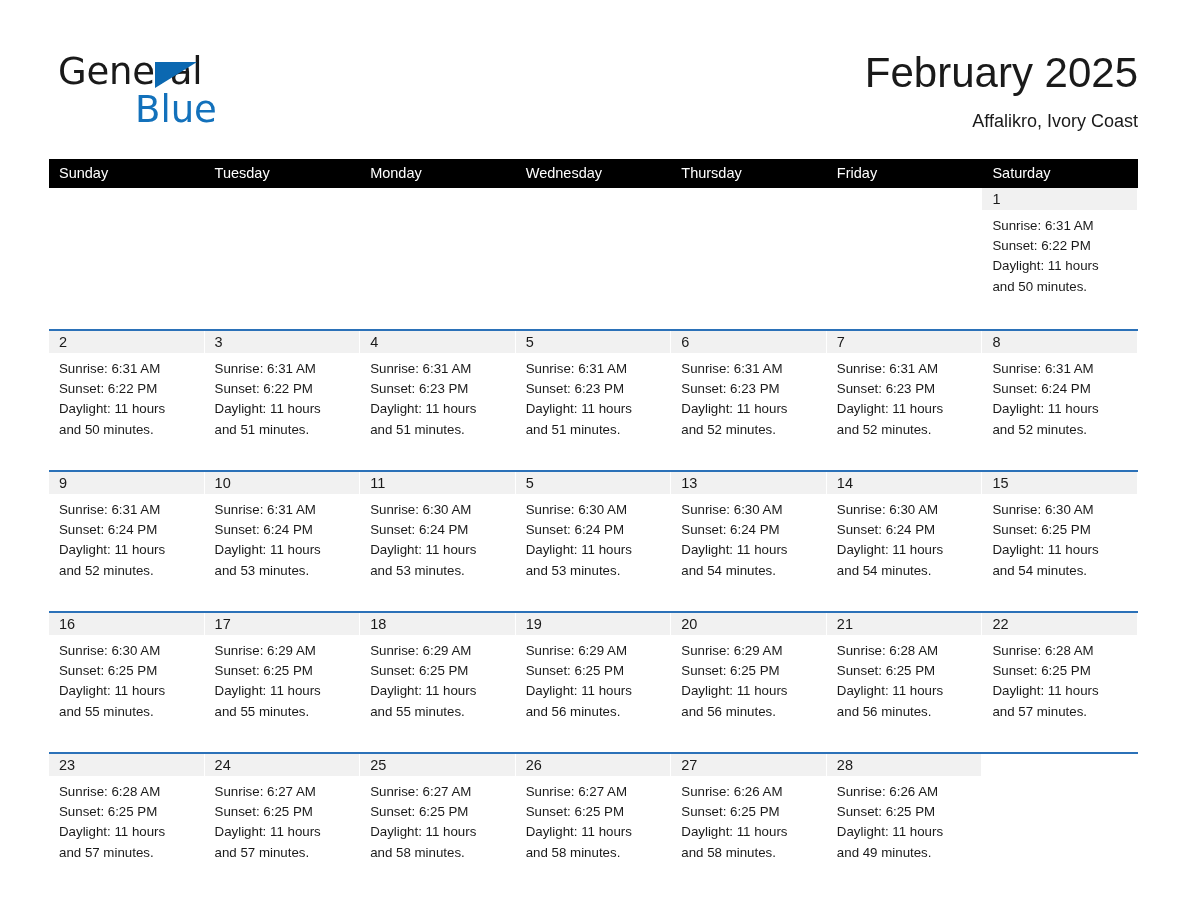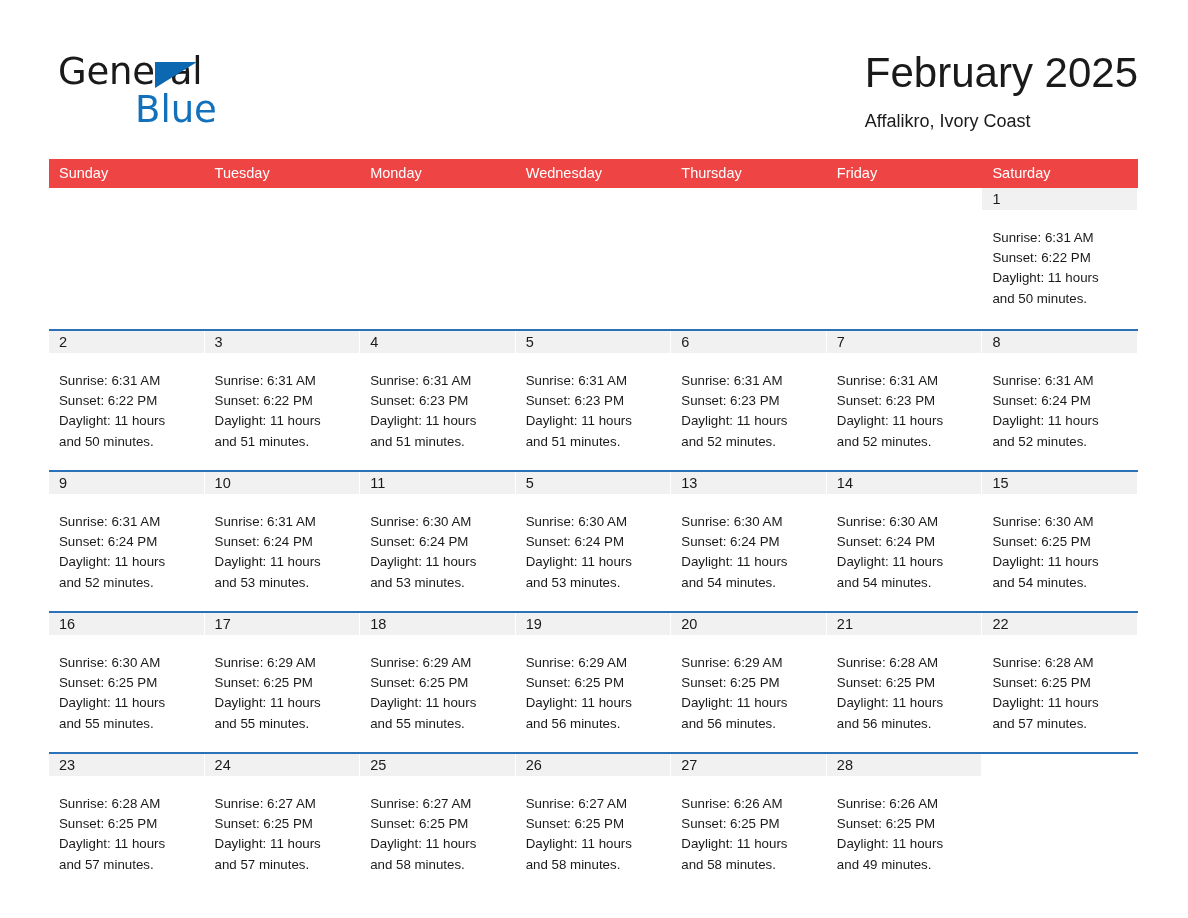--- a/index.html
+++ b/index.html
@@ -67,21 +67,21 @@
     line-height: 40px;
     color: #1371bb;
     font-family: "DejaVu Sans", sans-serif;
     font-weight: 400;
   }
 
   .title-block {
     position: absolute;
     right: 50px;
     top: 48px;
-    text-align: left;
+    text-align: right;
   }
   .cal-title {
     font-size: 42px;
     line-height: 50px;
     color: #1a1a1a;
     font-weight: 400;
     white-space: nowrap;
   }
   .cal-subtitle {
     margin-top: 10px;
@@ -96,21 +96,21 @@
   .calendar {
     position: absolute;
     left: 49px;
     top: 159px;
     width: 1089px;
   }
 
   .weekday-row {
     display: grid;
     grid-template-columns: repeat(7, 1fr);
-    background: #ef4444;
+    background: #000000;
     height: 29px;
   }
   .weekday {
     color: #ffffff;
     font-size: 14.5px;
     line-height: 29px;
     padding-left: 10px;
     white-space: nowrap;
     overflow: hidden;
   }
@@ -141,21 +141,21 @@
     height: 22px;
     background: transparent;
   }
   .daynum {
     font-size: 14.5px;
     line-height: 22px;
     color: #1a1a1a;
     padding-left: 10px;
   }
   .day-lines {
-    padding: 18px 8px 0 10px;
+    padding: 6px 8px 0 10px;
   }
   .day-line {
     font-size: 13.3px;
     line-height: 20.2px;
     color: #1a1a1a;
     white-space: nowrap;
   }
 </style>
 </head>
 <body>

